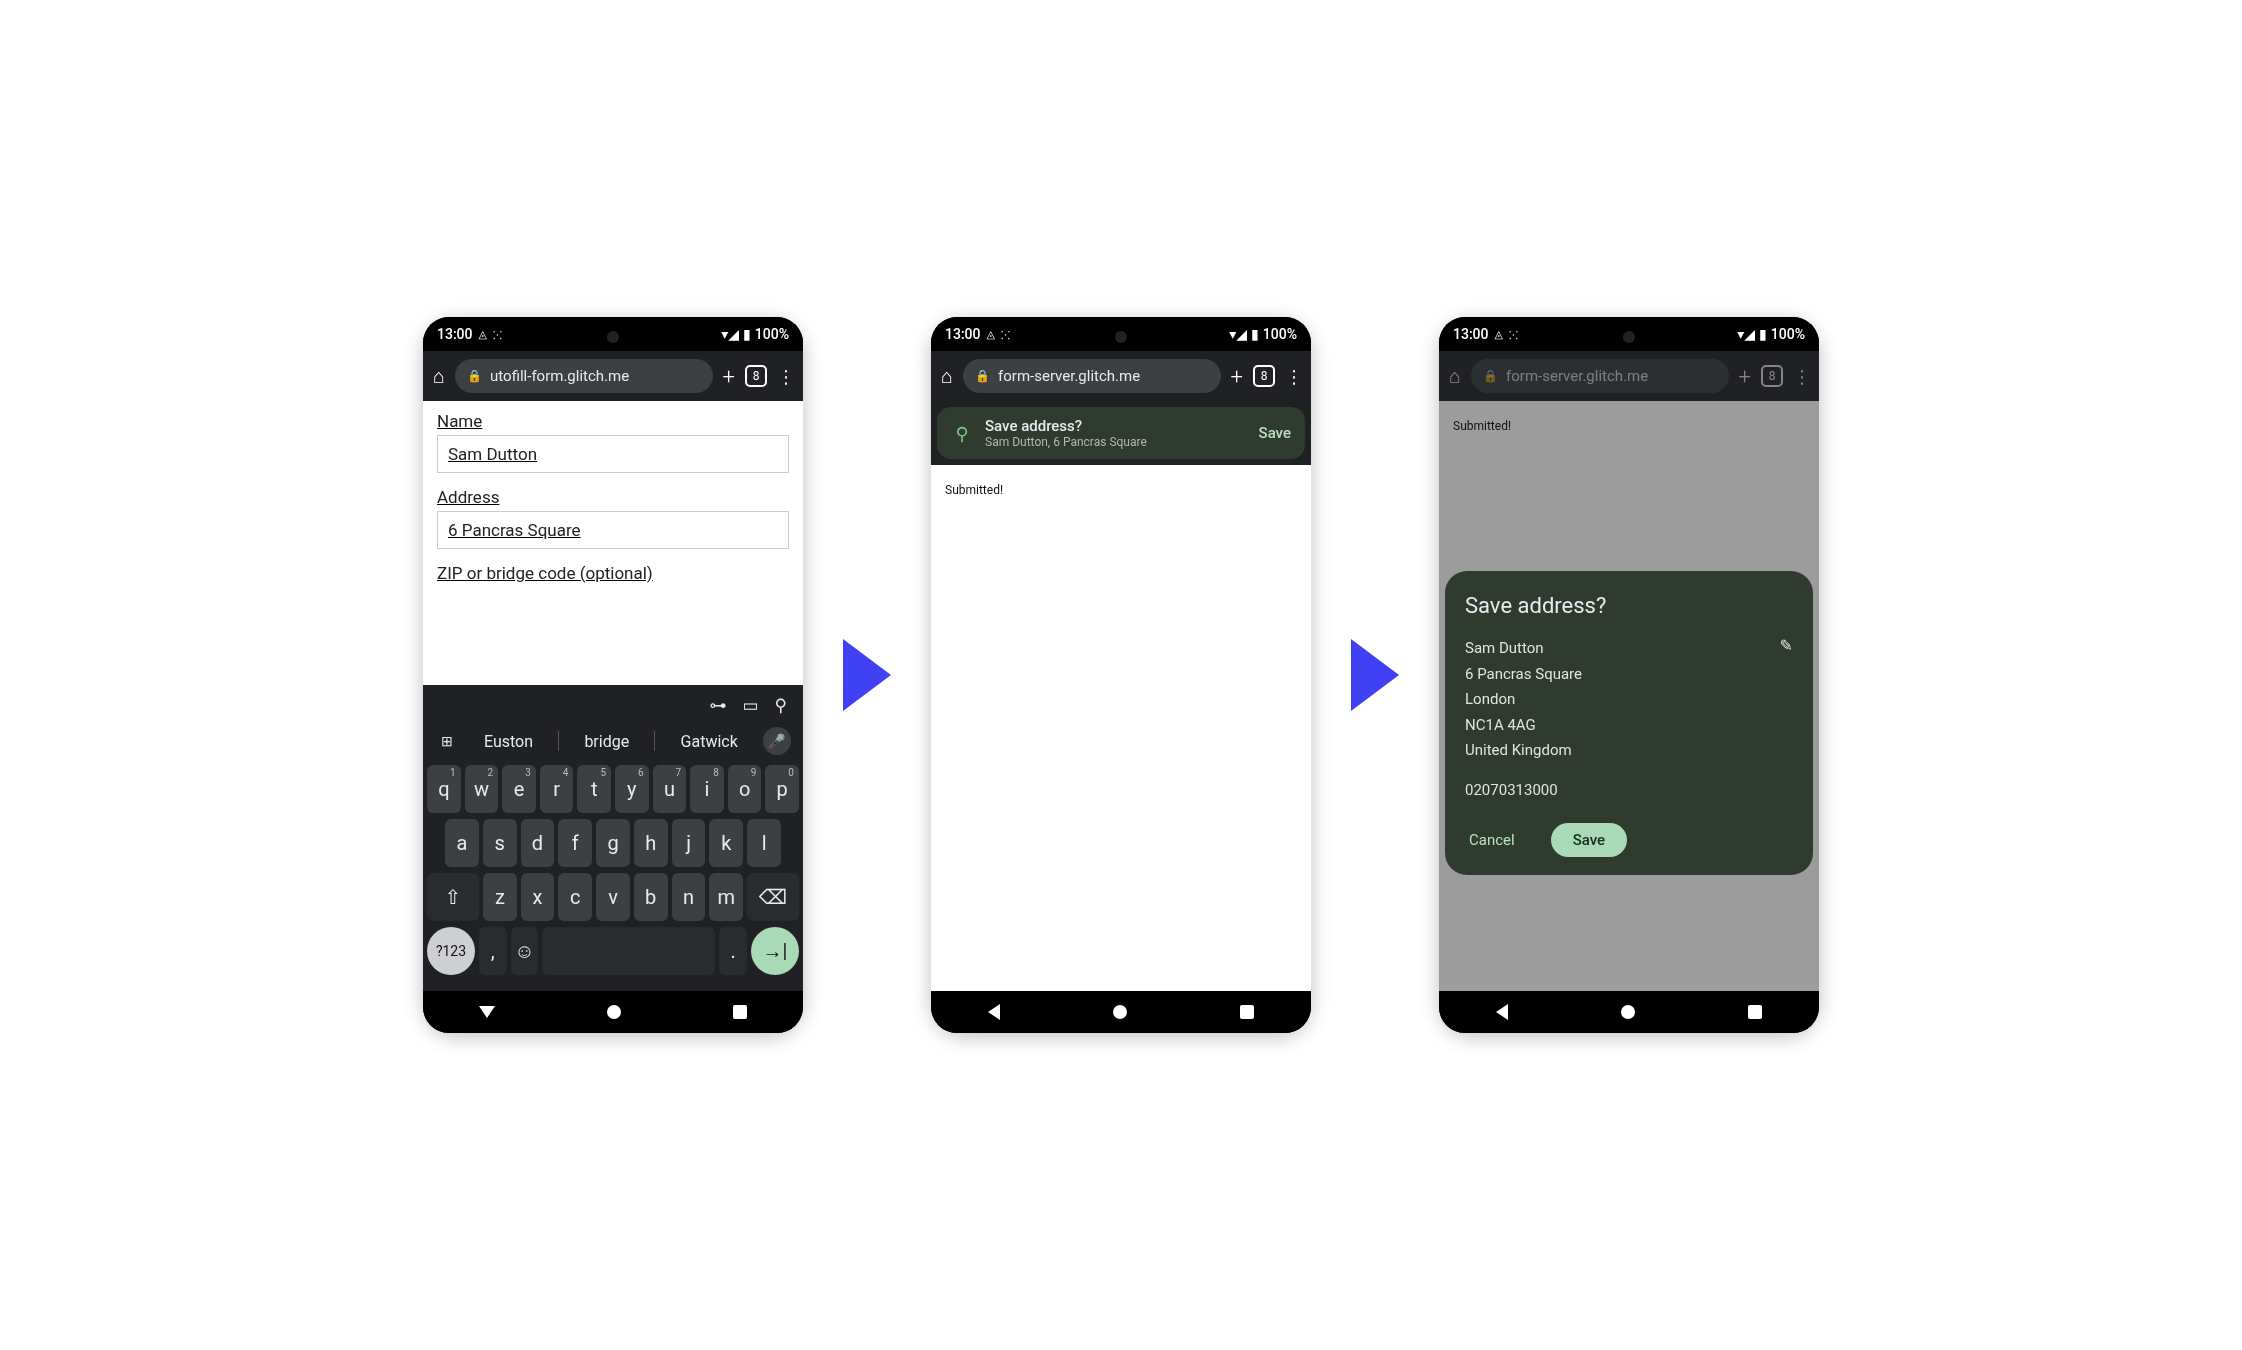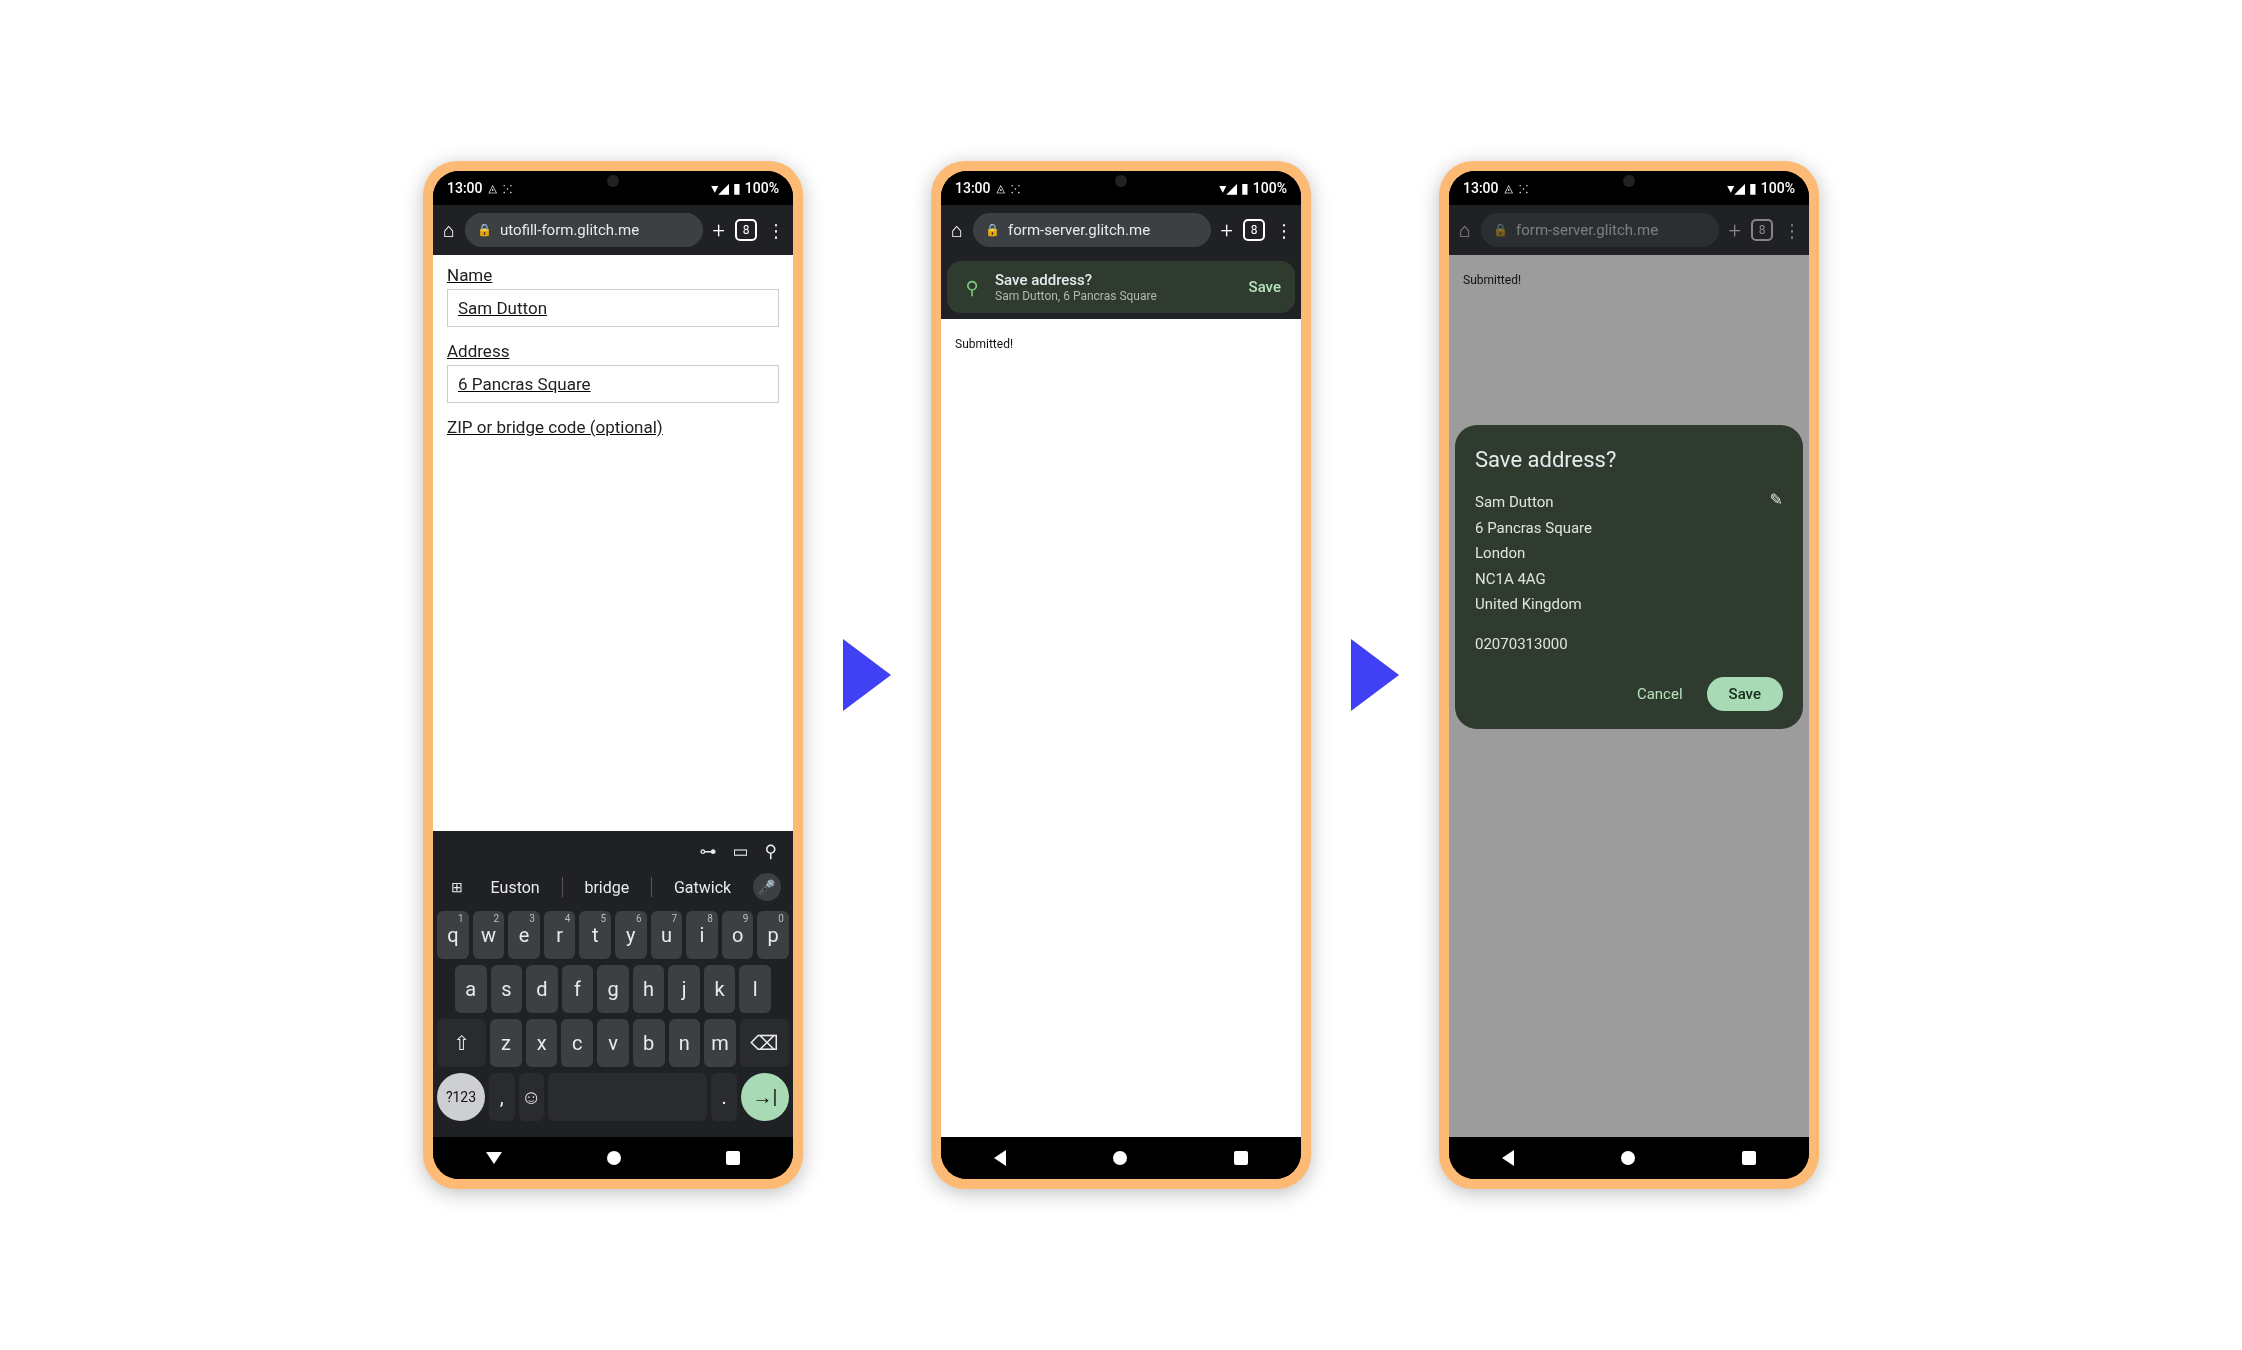--- a/index.html
+++ b/index.html
@@ -8,24 +8,23 @@
     background: #ffffff;
     display: flex;
     align-items: center;
     justify-content: center;
     gap: 40px;
     padding: 40px 20px;
     min-height: 100vh;
   }
   .phone {
     width: 380px;
-    height: 1028px;
+    height: 716px;
     background: #fdba74;
     border-radius: 34px;
-    padding: 10px;
     position: relative;
     box-shadow: 0 4px 20px rgba(0,0,0,0.25);
     flex-shrink: 0;
   }
   .phone-inner {
     width: 100%;
     height: 100%;
     border-radius: 26px;
     overflow: hidden;
     position: relative;
@@ -194,21 +193,21 @@
     background: #2f3b2f;
     border-radius: 22px;
     padding: 22px 20px 18px 20px;
     color: #e8eaed;
   }
   .sheet h2 { font-size: 22px; font-weight: 400; margin-bottom: 18px; }
   .sheet-row { display:flex; justify-content:space-between; align-items:flex-start; }
   .sheet-lines div { font-size: 15px; line-height: 1.7; color:#dfe4df; }
   .sheet-lines .phone-num { margin-top: 14px; }
   .edit-icon { font-size:16px; color:#dfe4df; }
-  .sheet-actions { display:flex; justify-content:flex-end; gap:20px; margin-top:20px; align-items:center;}
+  .sheet-actions { display:flex; gap:32px; margin-top:20px; align-items:center;}
   .btn-cancel { color:#b6e3bd; font-size:15px; padding:8px 4px;}
   .btn-save { background:#a8dab5; color:#1a2a1a; padding:8px 22px; border-radius:20px; font-size:15px; font-weight:500;}
   
   .flow-arrow {
     width: 0; height: 0;
     border-top: 36px solid transparent;
     border-bottom: 36px solid transparent;
     border-left: 48px solid #4041f4;
     flex-shrink: 0;
   }

